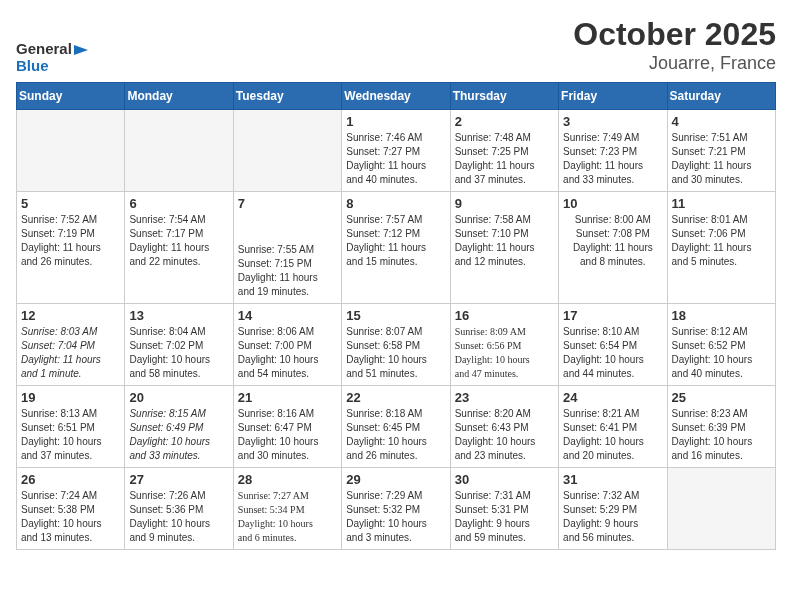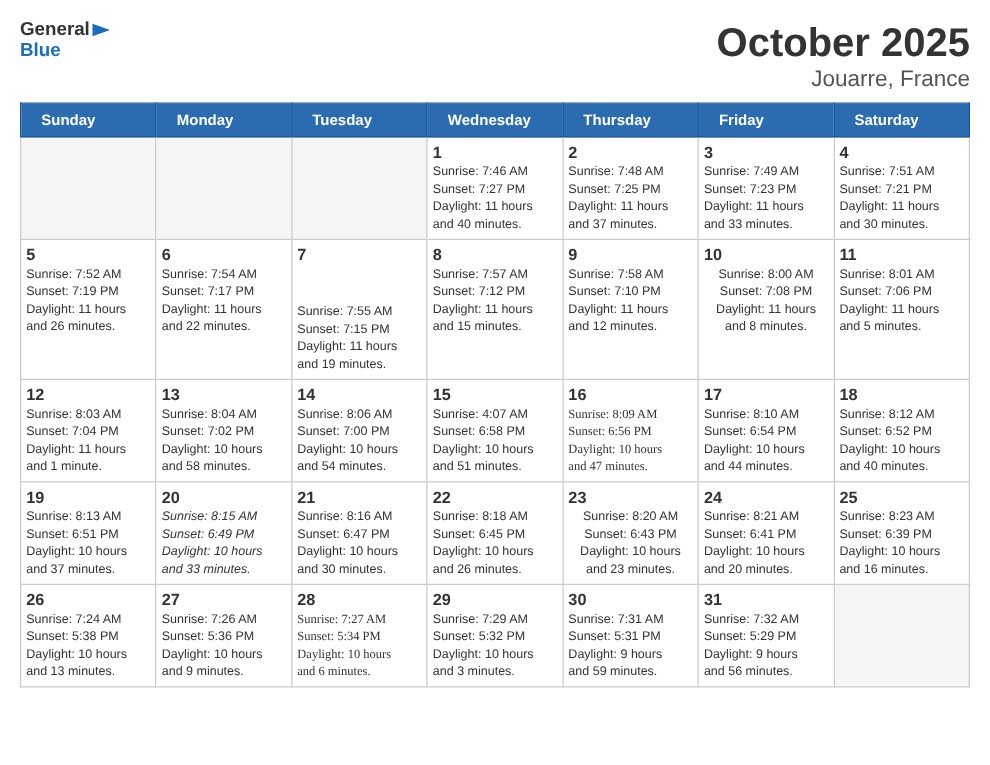--- a/index.html
+++ b/index.html
@@ -6,21 +6,21 @@
     body {
       font-family: Arial, sans-serif;
       background: #fff;
       width: 792px;
       min-height: 612px;
       padding: 16px;
     }
     .header {
       display: flex;
       justify-content: space-between;
-      align-items: flex-start;
+      align-items: flex-end;
       margin-bottom: 8px;
     }
     .logo {
       display: flex;
       align-items: center;
       gap: 4px;
     }
     .title-block {
       text-align: right;
     }
@@ -36,21 +36,21 @@
     .calendar {
       width: 100%;
       border-collapse: collapse;
       border: 1px solid #ccc;
     }
     .calendar th {
       background: #2b6cb0;
       color: #fff;
       font-size: 12px;
       font-weight: bold;
-      padding: 6px 16px;
+      padding: 6px 2px;
       text-align: left;
       border: 1px solid #1a5a9a;
     }
     .calendar td {
       width: 108px;
       vertical-align: top;
       padding: 4px 4px;
       border: 1px solid #ccc;
       font-size: 10px;
       color: #333;
@@ -185,42 +185,42 @@
           <div class="day-number">11</div>
           <div class="day-info" style="white-space: pre-line;">Sunrise: 8:01 AM
 Sunset: 7:06 PM
 Daylight: 11 hours
 and 5 minutes.</div>
         </td>
       </tr>
       <tr class="week-row">
         <td>
           <div class="day-number">12</div>
-          <div class="day-info" style="white-space: pre-line;">Sunrise: 8:03 AM
+          <div class="day-info" style="white-space: pre-line; font-style: italic;">Sunrise: 8:03 AM
 Sunset: 7:04 PM
 Daylight: 11 hours
 and 1 minute.</div>
         </td>
         <td>
           <div class="day-number">13</div>
           <div class="day-info" style="white-space: pre-line;">Sunrise: 8:04 AM
 Sunset: 7:02 PM
 Daylight: 10 hours
 and 58 minutes.</div>
         </td>
         <td>
           <div class="day-number">14</div>
           <div class="day-info" style="white-space: pre-line;">Sunrise: 8:06 AM
 Sunset: 7:00 PM
 Daylight: 10 hours
 and 54 minutes.</div>
         </td>
         <td>
           <div class="day-number">15</div>
-          <div class="day-info" style="white-space: pre-line;">Sunrise: 4:07 AM
+          <div class="day-info" style="white-space: pre-line;">Sunrise: 8:07 AM
 Sunset: 6:58 PM
 Daylight: 10 hours
 and 51 minutes.</div>
         </td>
         <td>
           <div class="day-number">16</div>
           <div class="day-info" style="white-space: pre-line; font-family: Liberation Serif, serif;">Sunrise: 8:09 AM
 Sunset: 6:56 PM
 Daylight: 10 hours
 and 47 minutes.</div>
@@ -264,21 +264,21 @@
         </td>
         <td>
           <div class="day-number">22</div>
           <div class="day-info" style="white-space: pre-line;">Sunrise: 8:18 AM
 Sunset: 6:45 PM
 Daylight: 10 hours
 and 26 minutes.</div>
         </td>
         <td>
           <div class="day-number">23</div>
-          <div class="day-info" style="white-space: pre-line; text-align: center;">Sunrise: 8:20 AM
+          <div class="day-info" style="white-space: pre-line;">Sunrise: 8:20 AM
 Sunset: 6:43 PM
 Daylight: 10 hours
 and 23 minutes.</div>
         </td>
         <td>
           <div class="day-number">24</div>
           <div class="day-info" style="white-space: pre-line;">Sunrise: 8:21 AM
 Sunset: 6:41 PM
 Daylight: 10 hours
 and 20 minutes.</div>

